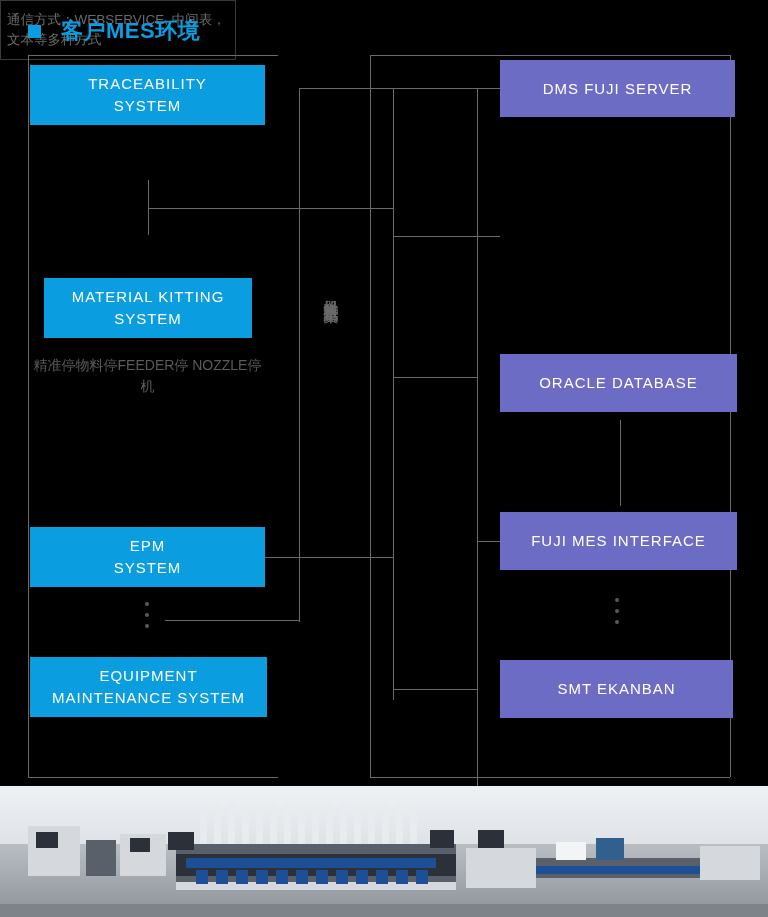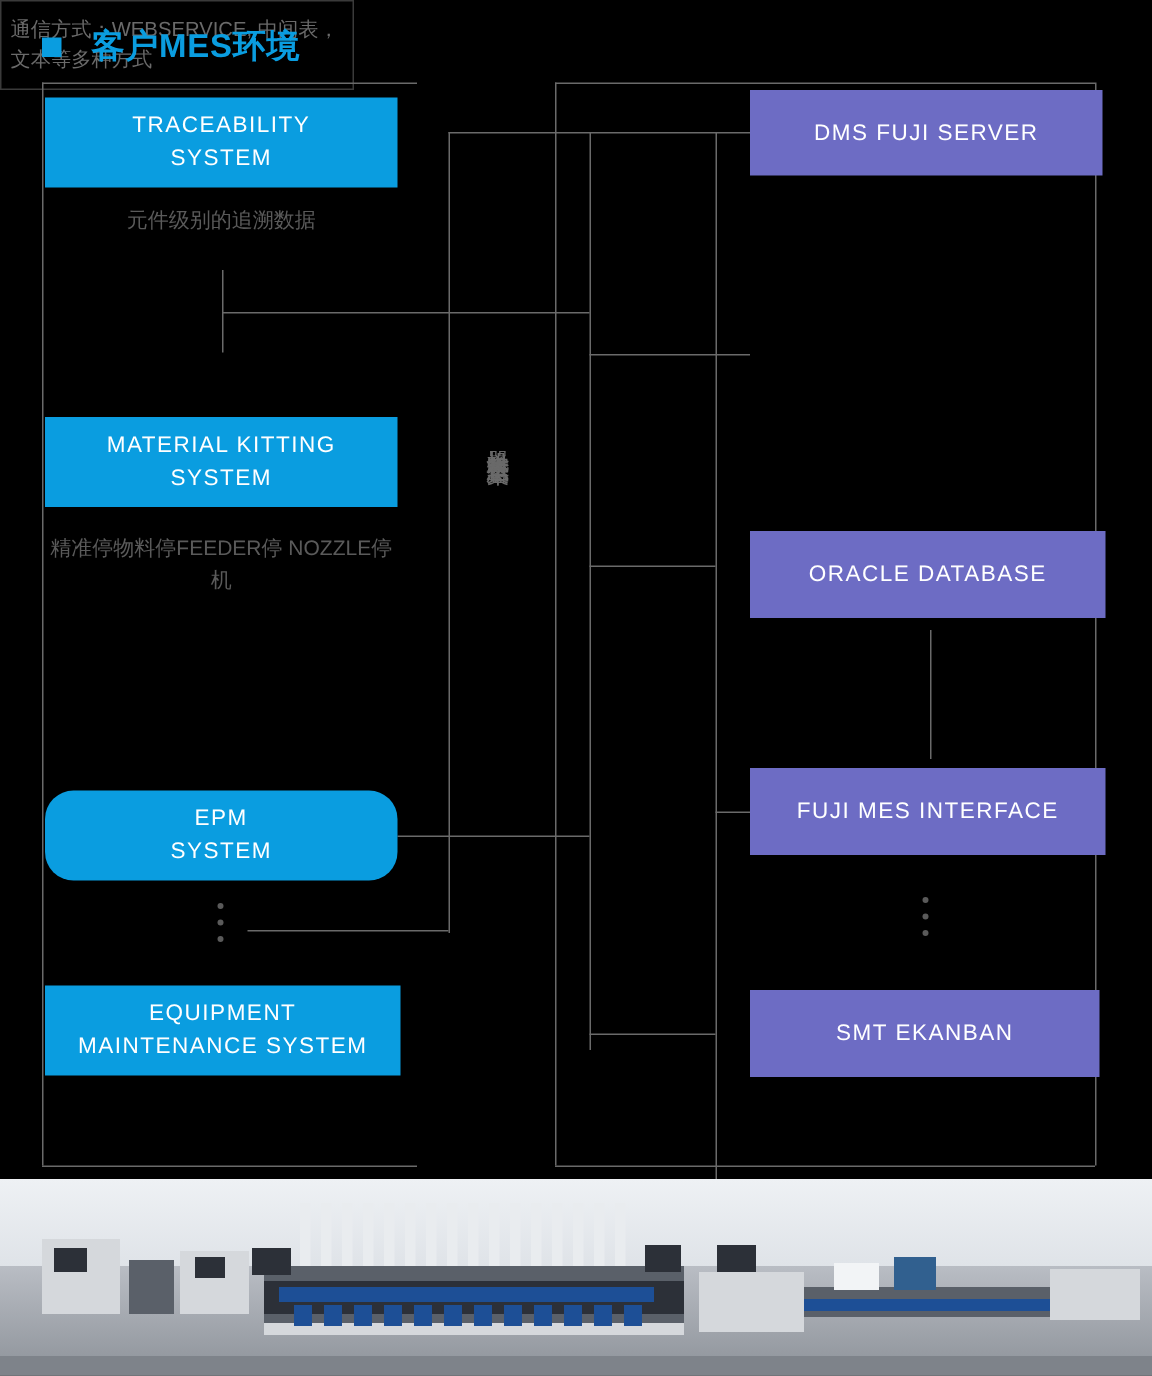--- a/index.html
+++ b/index.html
@@ -39,22 +39,22 @@
     line-height:1.45;
     box-sizing:border-box;
     padding:6px 8px;
     white-space:pre-line;
   }
   .blue{background:#0a9de0;}
   .purple{background:#6d6cc4;}
 
   
   #box-traceability{left:30px;top:65px;width:235px;height:60px;}
-  #box-kitting{left:30px;top:278px;width:235px;height:60px;}
-  #box-epm{left:30px;top:527px;width:235px;height:60px;border-radius:19px;}
+  #box-kitting{left:44px;top:278px;width:208px;height:60px;}
+  #box-epm{left:30px;top:527px;width:235px;height:60px;}
   #box-equipment{left:30px;top:657px;width:237px;height:60px;}
 
   
   #box-dmsapps{left:500px;top:60px;width:235px;height:57px;}
   #box-kit{left:500px;top:207px;width:235px;height:58px;}
   #box-oracle{left:500px;top:354px;width:237px;height:58px;}
   #box-fuji{left:500px;top:512px;width:237px;height:58px;}
   #box-ekanban{left:500px;top:660px;width:233px;height:58px;}
 
   
@@ -140,21 +140,20 @@
 
   <div class="ln h" style="left:477px;top:541px;width:23px;"></div>
 
   <div class="ln h" style="left:165px;top:620px;width:134px;"></div>
   <div class="ln h" style="left:393px;top:689px;width:84px;"></div>
 
   <div class="ln v" style="left:620px;top:420px;height:86px;"></div>
 
   <div class="box blue" id="box-traceability">TRACEABILITY
 SYSTEM</div>
-  <div class="note" id="note-trace">元件级别的追溯数据</div>
 
   <div class="box blue" id="box-kitting">MATERIAL KITTING
 SYSTEM</div>
   <div class="note" id="note-kitting">精准停物料停FEEDER停
 NOZZLE停机</div>
 
   <div id="note-comm">通信方式：WEBSERVICE,
 中间表，文本等多种方式</div>
 
   <div class="box blue" id="box-epm">EPM

